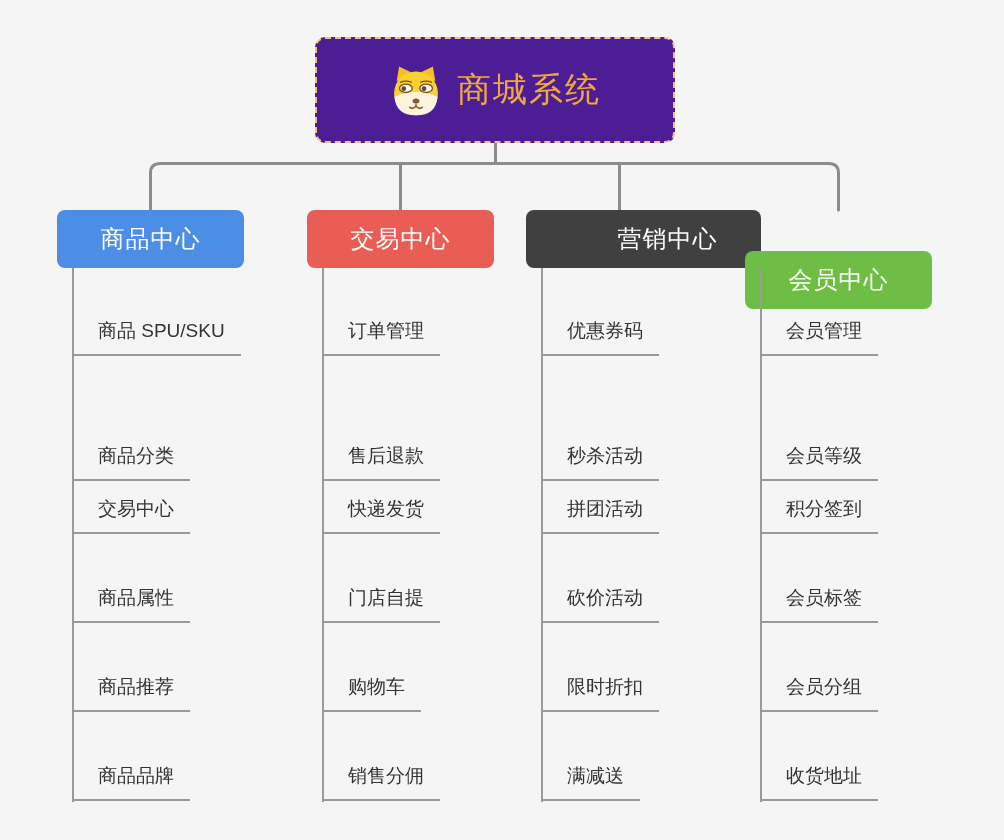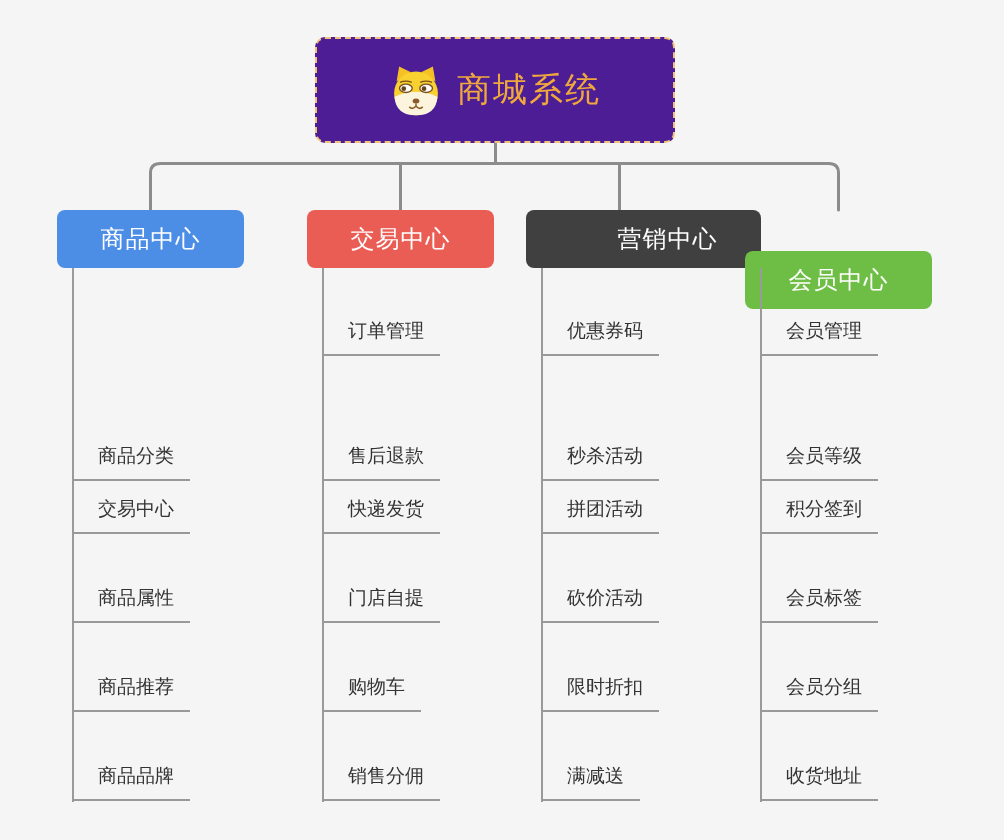--- a/index.html
+++ b/index.html
@@ -77,20 +77,21 @@
   </div>
   <div class="branch-node branch-2" style="background-color: #404040; padding-left: 48px;">
     <span>营销中心</span>
   </div>
   <div class="branch-node branch-3" style="background-color: rgb(110, 190, 69);">
     <span>会员中心</span>
   </div>
 
   <div class="leaf-column col-0">
     <div class="branch-spine"></div>
+    <div class="leaf-node leaf-0">商品 SPU/SKU</div>
     <div class="leaf-node leaf-1">商品分类</div>
     <div class="leaf-node leaf-2">交易中心</div>
     <div class="leaf-node leaf-3">商品属性</div>
     <div class="leaf-node leaf-4">商品推荐</div>
     <div class="leaf-node leaf-5">商品品牌</div>
   </div>
 
   <div class="leaf-column col-1">
     <div class="branch-spine"></div>
     <div class="leaf-node leaf-0">订单管理</div>

